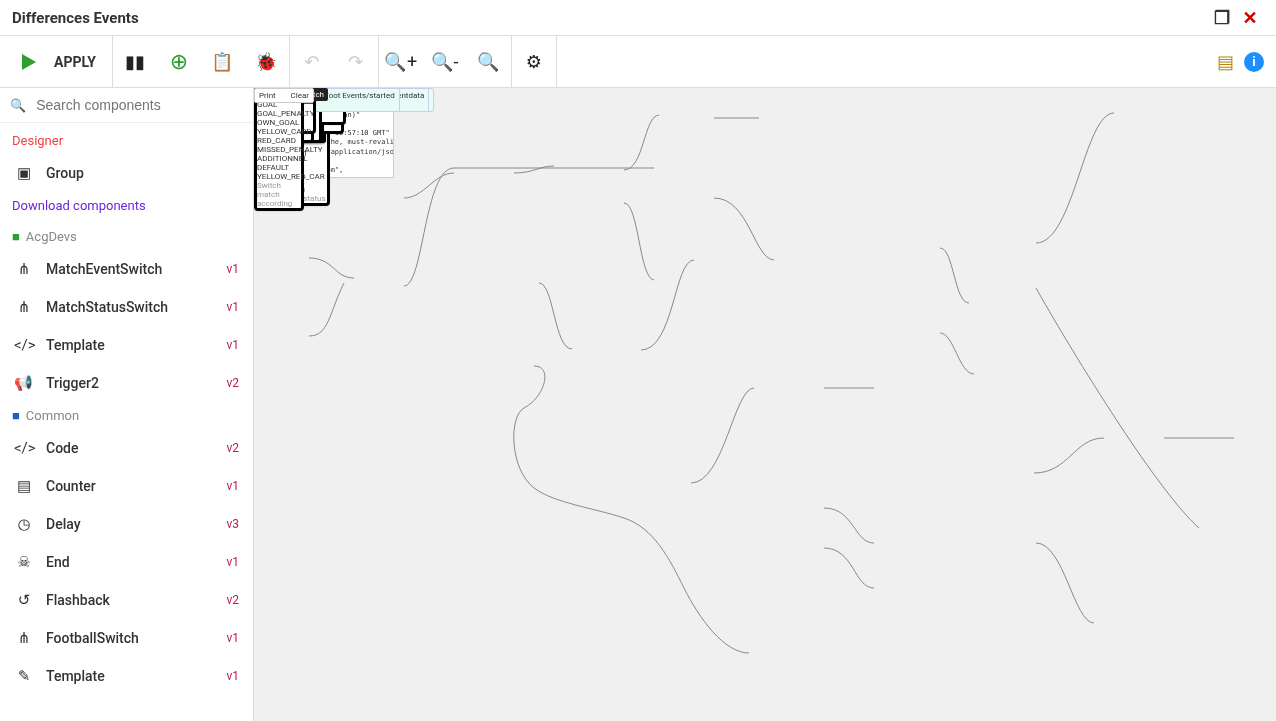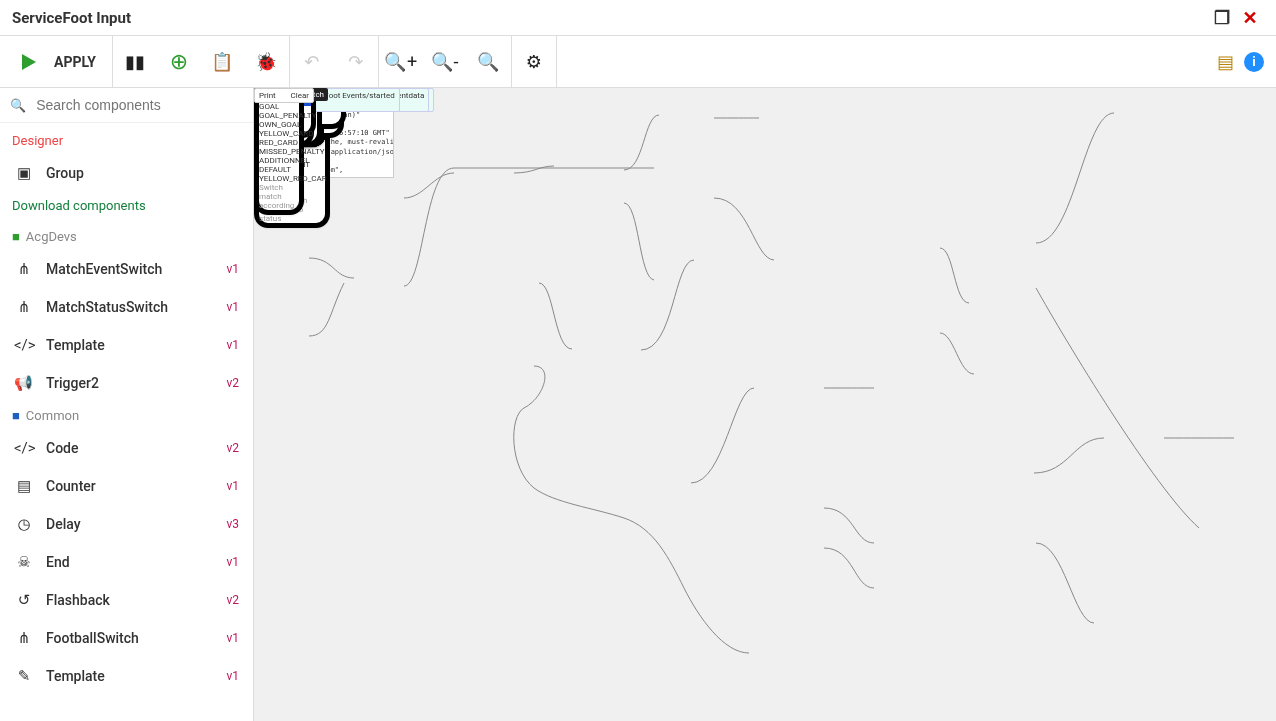--- a/index.html
+++ b/index.html
@@ -18,49 +18,49 @@
 .info{width:20px;height:20px;border-radius:50%;background:#1f8fff;color:#fff;display:flex;align-items:center;justify-content:center;font-weight:700;font-size:13px}
 .body{display:flex;height:calc(100% - 88px)}
 .sidebar{width:254px;border-right:1px solid #ddd;display:flex;flex-direction:column;overflow:hidden}
 .search{display:flex;align-items:center;gap:8px;padding:8px 10px;border-bottom:1px solid #eee}
 .search input{border:none;outline:none;width:100%;font-size:14px}
 .section-label{padding:10px 12px 6px;color:#ef4444;font-size:13px}
 .row{display:flex;align-items:center;gap:12px;padding:10px 14px;cursor:pointer}
 .row .ico{width:20px;text-align:center;font-size:15px;color:#333}
 .row .name{flex:1;font-size:14px;font-weight:500}
 .row .ver{color:#be185d;font-size:12px}
-.link{padding:6px 12px 10px;color:#15803d;font-size:13px;cursor:pointer}
+.link{padding:6px 12px 10px;color:#6d28d9;font-size:13px;cursor:pointer}
 .folder{display:flex;align-items:center;gap:6px;padding:6px 12px;color:#888;font-size:13px}
 .folder.green .ficon{color:#2e9e2e}
 .folder.blue .ficon{color:#1f5fbf}
 .list{overflow-y:auto;flex:1}
 
 .canvas{flex:1;position:relative;background:#f0f0f0;overflow:hidden}
-.node{position:absolute;background:#fff;border:5px solid #000000;border-radius:14px;font-size:8px;box-shadow:0 1px 2px rgba(0,0,0,0.08)}
+.node{position:absolute;background:#fff;border:3px solid #000000;border-radius:4px;font-size:8px;box-shadow:0 1px 2px rgba(0,0,0,0.08)}
 .nhead{color:#fff;padding:2px 4px;font-size:8px;white-space:nowrap;overflow:hidden}
 .code .nhead{background:#1b4fd1}
 .tmpl .nhead{background:#3fa83f}
 .purple .nhead{background:#9b59d6}
 .pink{background:#e91e63;color:#fff}
 .pink .nhead{background:#c2185b}
 .out{position:absolute;background:#ffecec;border:1px solid #ddd;font-size:8px;padding:2px 4px;border-radius:2px}
 .sub{position:absolute;background:#e7fbf7;border:1px solid #cce;font-size:8px;padding:2px 4px;border-radius:2px;white-space:nowrap}
 .print{position:absolute;background:#fff;border:1px solid #ccc;font-size:8px;padding:2px 4px;border-radius:2px}
 .dark{position:absolute;background:#222;color:#fff;font-size:8px;padding:2px 4px;border-radius:2px}
 .bignum{position:absolute;font-weight:700;font-size:13px}
 .pbox{position:absolute;background:#fff;border:1px solid #ccc;font-family:monospace;font-size:7px;padding:4px;line-height:1.3;white-space:pre;overflow:hidden}
 
 svg.wires{position:absolute;inset:0;width:100%;height:100%;pointer-events:none}
 svg.wires path{fill:none;stroke:#888;stroke-width:1}
 </style>
 </head>
 <body>
 
 <div class="titlebar">
-  <span>ServiceFoot Input</span>
+  <span>Differences Events</span>
   <span class="grow"></span>
   <span class="tbtn">❐</span>
   <span class="tbtn close">✕</span>
 </div>
 
 <div class="toolbar">
   <div class="apply">
     <span class="tri"></span>
     <span>APPLY</span>
   </div>

